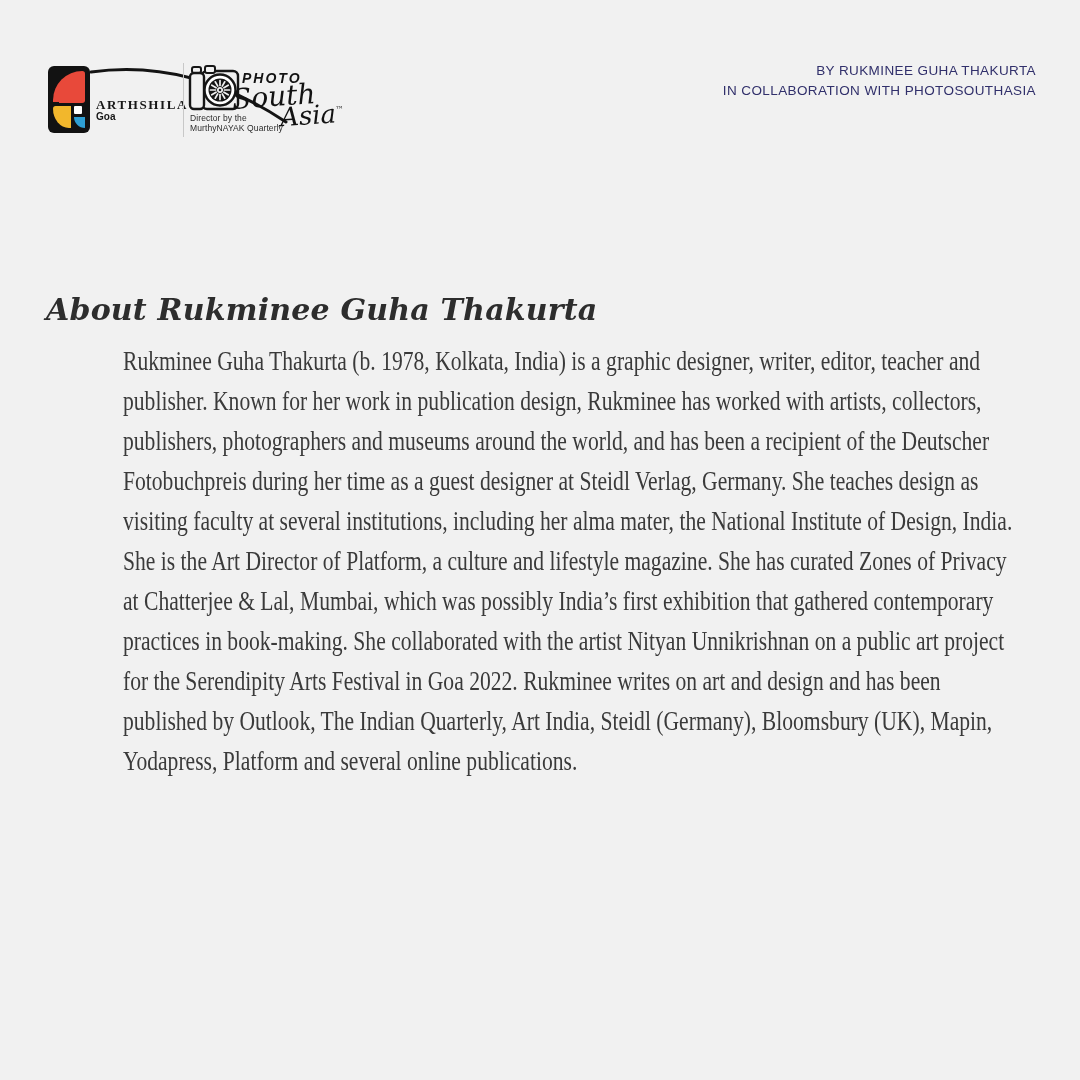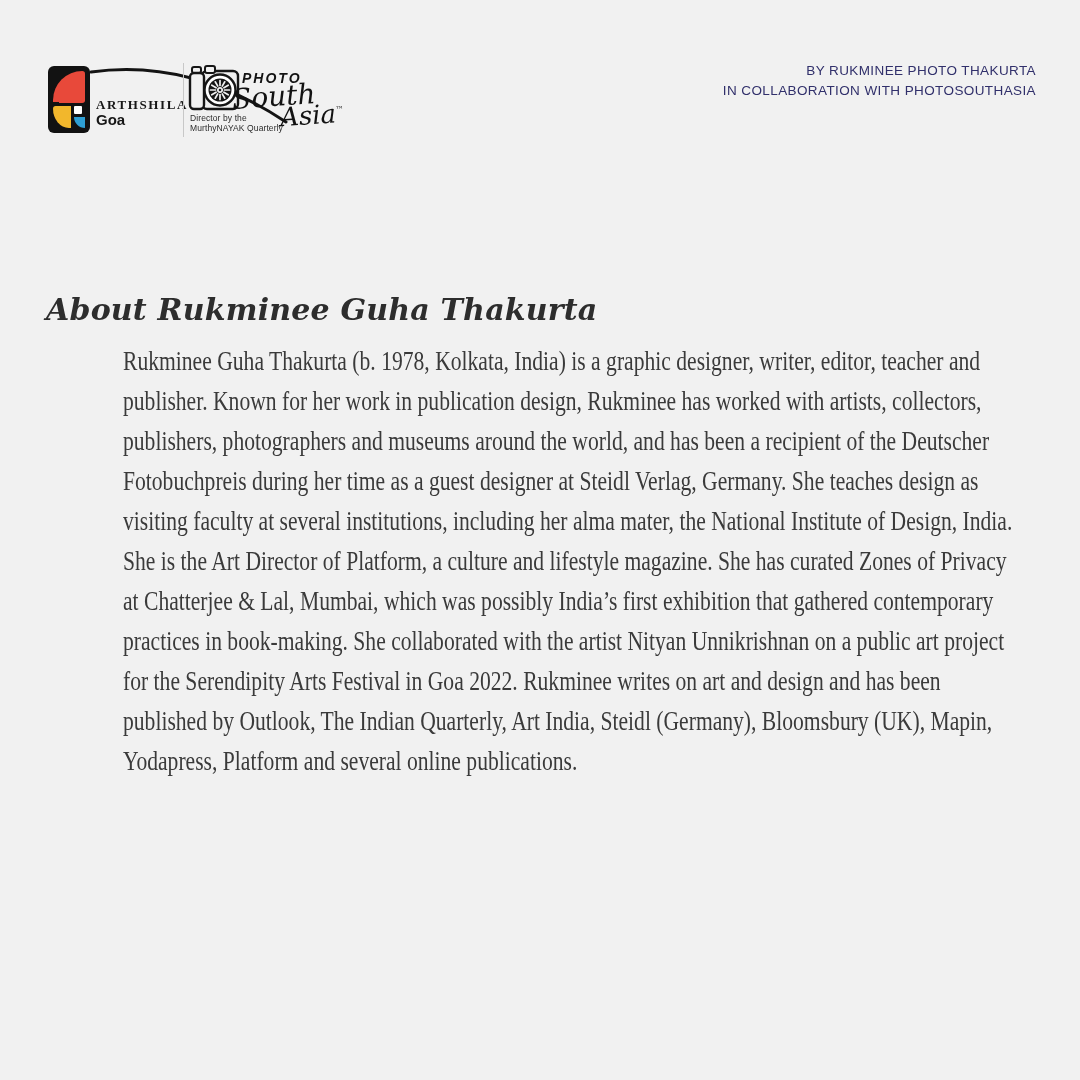--- a/index.html
+++ b/index.html
@@ -42,21 +42,21 @@
   }
   .ash-arc{position:absolute;left:85px;top:58px;width:210px;height:70px;pointer-events:none;}
   .ash-word{
     position:absolute;left:96px;top:97px;
     font-family:"Liberation Serif", serif;
     font-weight:700;font-size:13px;letter-spacing:1.6px;color:#161616;
     white-space:nowrap;
   }
   .ash-loc{
     position:absolute;left:96px;top:111px;
-    font-weight:700;font-size:15px;color:#161616;
+    font-weight:700;font-size:10px;color:#161616;
   }
 
   .logo-divider{
     position:absolute;left:183px;top:63px;width:1px;height:74px;background:#c8c8c8;
   }
 
   
   .psa{position:absolute;left:188px;top:62px;width:170px;height:80px;}
   .psa-camera{position:absolute;left:0;top:2px;}
   .psa-photo{
@@ -153,20 +153,20 @@
     <div class="psa-photo">PHOTO</div>
     <div class="psa-script psa-south">South</div>
     <div class="psa-script psa-asia"><span>Asia</span><span class="psa-tm">™</span></div>
     <div class="psa-supported">
       <div>Director by the</div>
       <div>MurthyNAYAK Quarterly</div>
     </div>
   </div>
 
   <div class="title-block">
-    <div class="t2">BY RUKMINEE PHOTO THAKURTA</div>
+    <div class="t2">BY RUKMINEE GUHA THAKURTA</div>
     <div class="t3">IN COLLABORATION WITH PHOTOSOUTHASIA</div>
   </div>
 
   <h1 class="about-heading">About Rukminee Guha Thakurta</h1>
   <p class="bio">Rukminee Guha Thakurta (b. 1978, Kolkata, India) is a graphic designer, writer, editor, teacher and publisher. Known for her work in publication design, Rukminee has worked with artists, collectors, publishers, photographers and museums around the world, and has been a recipient of the Deutscher Fotobuchpreis during her time as a guest designer at Steidl Verlag, Germany. She teaches design as visiting faculty at several institutions, including her alma mater, the National Institute of Design, India. She is the Art Director of Platform, a culture and lifestyle magazine. She has curated Zones of Privacy at Chatterjee &amp; Lal, Mumbai, which was possibly India’s first exhibition that gathered contemporary practices in book-making. She collaborated with the artist Nityan Unnikrishnan on a public art project for the Serendipity Arts Festival in Goa 2022. Rukminee writes on art and design and has been published by Outlook, The Indian Quarterly, Art India, Steidl (Germany), Bloomsbury (UK), Mapin, Yodapress, Platform and several online publications.</p>
 
 </div>
 
 </body></html>

